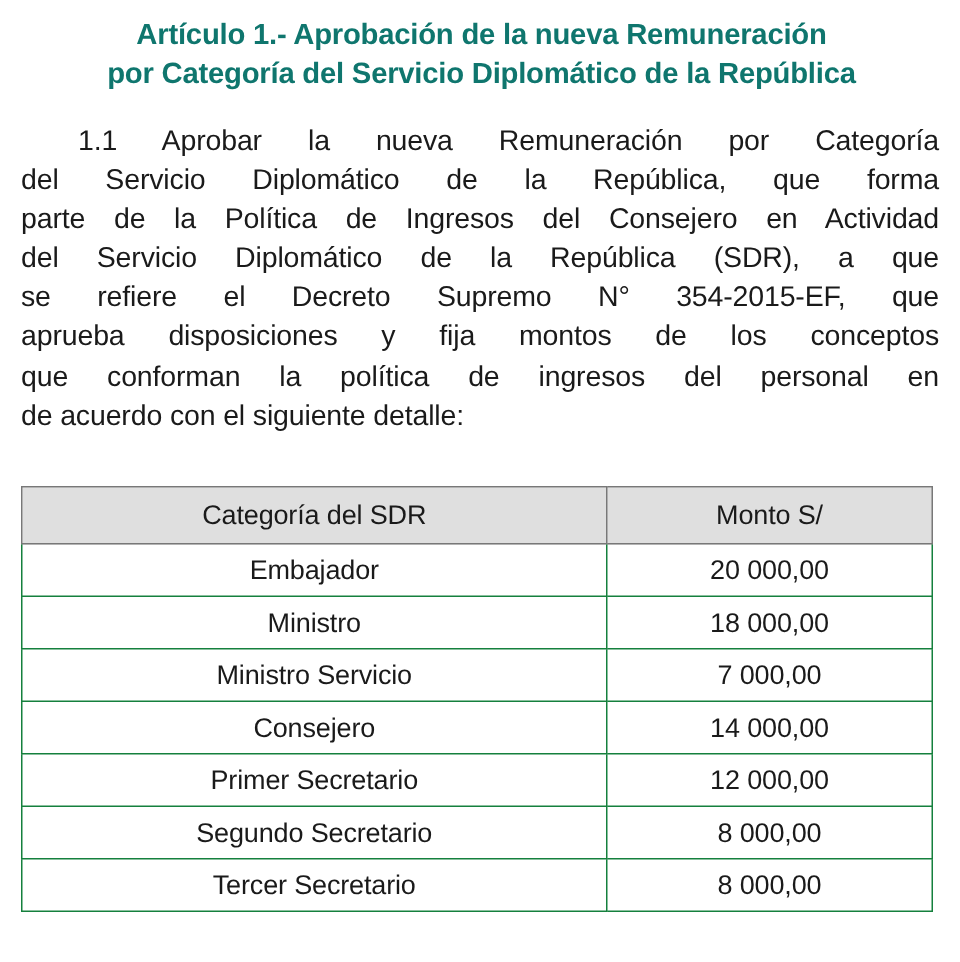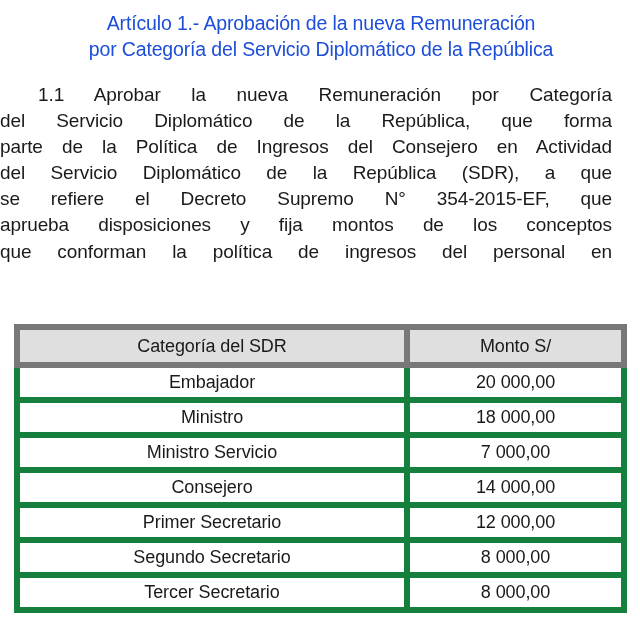--- a/index.html
+++ b/index.html
@@ -22,35 +22,35 @@
     box-sizing: border-box;
   }
 
   
   .doc-title {
     position: absolute;
     left: 10px;
     top: 10px;
     width: 622px;
     text-align: center;
-    font-weight: normal;
+    font-weight: bold;
     font-size: 19.5px;
     line-height: 26px;
     letter-spacing: -0.15px;
-    color: #1d4ed8;
+    color: #0f766e;
   }
   .doc-title .line {
     display: block;
     white-space: nowrap;
   }
 
   
   .body-block {
     position: absolute;
-    left: 0;
+    left: 14px;
     top: 82px;
     width: 612px;
   }
   .para {
     font-size: 19px;
     line-height: 26.1px;
     text-align: justify;
     color: #1a1a1a;
     letter-spacing: -0.1px;
     margin: 0;
@@ -76,21 +76,21 @@
     width: 607px;
     border-collapse: collapse;
     table-layout: fixed;
     background: #ffffff;
   }
   .sdr-table col.c-cat { width: 390px; }
   .sdr-table col.c-amt { width: 217px; }
 
   .sdr-table th,
   .sdr-table td {
-    border: 6px solid #15803d;
+    border: 1px solid #15803d;
     height: 35px;
     padding: 0 6px;
     font-size: 18px;
     font-weight: normal;
     color: #1a1a1a;
     text-align: center;
     vertical-align: middle;
     letter-spacing: -0.1px;
     box-sizing: border-box;
   }
@@ -115,20 +115,21 @@
 
   <div class="body-block">
     <p class="para">
       <span class="pline first">1.1 Aprobar la nueva Remuneración por Categoría</span>
       <span class="pline">del Servicio Diplomático de la República, que forma</span>
       <span class="pline">parte de la Política de Ingresos del Consejero en Actividad</span>
       <span class="pline">del Servicio Diplomático de la República (SDR), a que</span>
       <span class="pline">se refiere el Decreto Supremo N° 354-2015-EF, que</span>
       <span class="pline">aprueba disposiciones y fija montos de los conceptos</span>
       <span class="pline">que conforman la política de ingresos del personal en</span>
+      <span class="pline last">de acuerdo con el siguiente detalle:</span>
     </p>
   </div>
 
   <table class="sdr-table">
     <colgroup>
       <col class="c-cat">
       <col class="c-amt">
     </colgroup>
     <thead>
       <tr>

